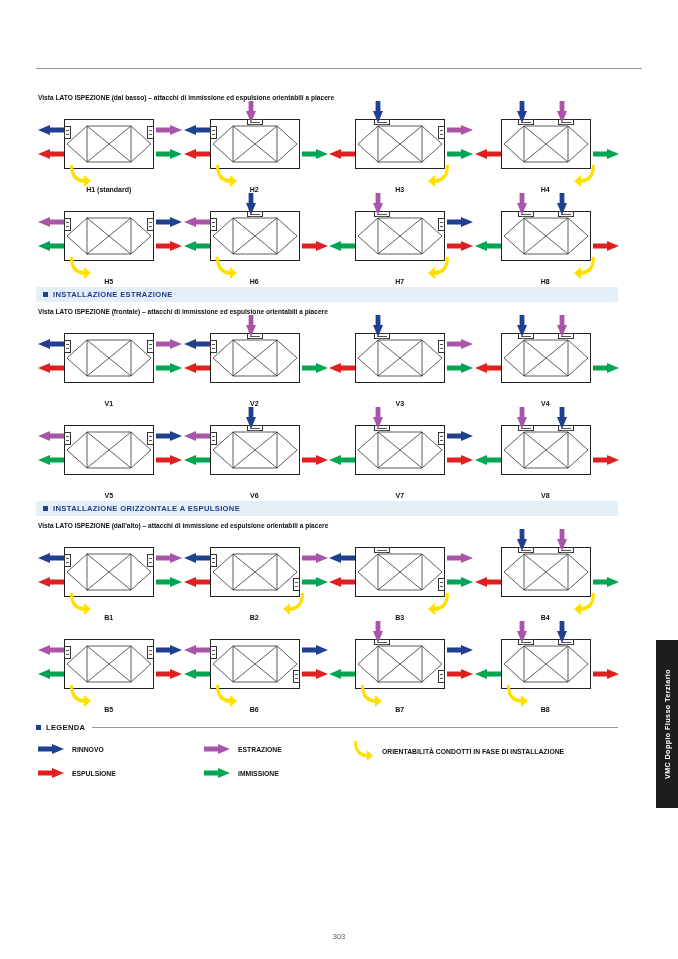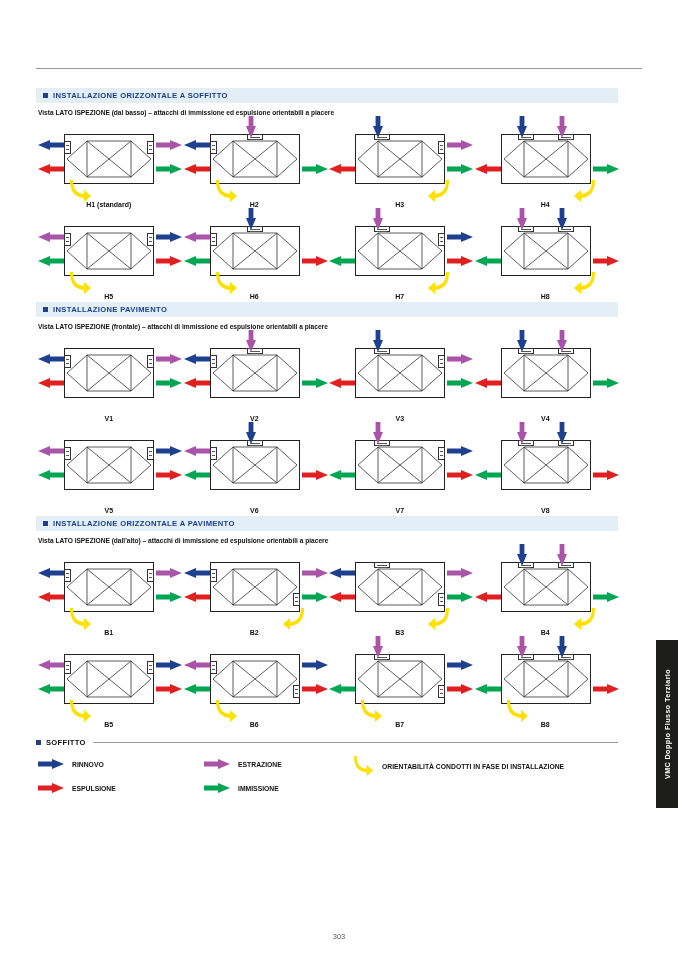--- a/index.html
+++ b/index.html
@@ -200,25 +200,369 @@
 </style>
 </head>
 <body>
 
 <div class="page">
 
   <div class="top-rule"></div>
 
   <div class="content">
 
+    <div class="section-sub">Vista LATO ISPEZIONE (dal basso) – attacchi di immissione ed espulsione orientabili a piacere</div>
+
+    <div class="row">
+
+      <div class="cell">
+        <div class="unit">
+          <div class="diag">
+            <svg width="88" height="48" viewBox="0 0 88 48">
+                <g fill="none" stroke="#333" stroke-width="0.8">
+              <path d="M2 24 L22 6 L66 6 L86 24 L66 42 L22 42 Z"></path>
+              <path d="M22 6 L22 42 M66 6 L66 42"></path>
+              <path d="M22 6 L66 42 M22 42 L66 6"></path>
+            </g>
+              </svg>
+          </div>
+          <div class="port left" style="top:6px"></div>
+          <div class="port right" style="top:6px"></div>
+        </div>
+        <div class="arrow" style="left:2px; top:22px">
+          <svg width="26" height="10" viewBox="0 0 26 10">
+              <path d="M0 5 L12 0 L12 2.6 L26 2.6 L26 7.4 L12 7.4 L12 10 Z" fill="#1f3f8f"></path>
+            </svg>
+        </div>
+        <div class="arrow" style="left:120px; top:22px">
+          <svg width="26" height="10" viewBox="0 0 26 10">
+              <path d="M26 5 L14 0 L14 2.6 L0 2.6 L0 7.4 L14 7.4 L14 10 Z" fill="#a855a8"></path>
+            </svg>
+        </div>
+        <div class="arrow" style="left:2px; top:46px">
+          <svg width="26" height="10" viewBox="0 0 26 10">
+              <path d="M0 5 L12 0 L12 2.6 L26 2.6 L26 7.4 L12 7.4 L12 10 Z" fill="#e02020"></path>
+            </svg>
+        </div>
+        <div class="arrow" style="left:120px; top:46px">
+          <svg width="26" height="10" viewBox="0 0 26 10">
+              <path d="M26 5 L14 0 L14 2.6 L0 2.6 L0 7.4 L14 7.4 L14 10 Z" fill="#00a651"></path>
+            </svg>
+        </div>
+        <div class="curve" style="left:34px; top:62px">
+          <svg width="22" height="22" viewBox="0 0 22 22">
+              <path d="M3 0 C3 9 6 13 14 14 L14 10 L21 16 L14 22 L14 18 C4 17 0 11 0 0 Z" fill="#ffe000"></path>
+            </svg>
+        </div>
+        <div class="label">H1 (standard)</div>
+      </div>
+
+      <div class="cell">
+        <div class="unit">
+          <div class="diag">
+            <svg width="88" height="48" viewBox="0 0 88 48">
+                <g fill="none" stroke="#333" stroke-width="0.8">
+              <path d="M2 24 L22 6 L66 6 L86 24 L66 42 L22 42 Z"></path>
+              <path d="M22 6 L22 42 M66 6 L66 42"></path>
+              <path d="M22 6 L66 42 M22 42 L66 6"></path>
+            </g>
+              </svg>
+          </div>
+          <div class="port left" style="top:6px"></div>
+          <div class="port top" style="left:36px; top:-1px"></div>
+        </div>
+        <div class="arrow" style="left:2px; top:22px">
+          <svg width="26" height="10" viewBox="0 0 26 10">
+              <path d="M0 5 L12 0 L12 2.6 L26 2.6 L26 7.4 L12 7.4 L12 10 Z" fill="#1f3f8f"></path>
+            </svg>
+        </div>
+        <div class="arrow" style="left:64px; top:-2px">
+          <svg width="10" height="22" viewBox="0 0 10 22">
+              <path d="M5 22 L0 10 L2.6 10 L2.6 0 L7.4 0 L7.4 10 L10 10 Z" fill="#a855a8"></path>
+            </svg>
+        </div>
+        <div class="arrow" style="left:2px; top:46px">
+          <svg width="26" height="10" viewBox="0 0 26 10">
+              <path d="M0 5 L12 0 L12 2.6 L26 2.6 L26 7.4 L12 7.4 L12 10 Z" fill="#e02020"></path>
+            </svg>
+        </div>
+        <div class="arrow" style="left:120px; top:46px">
+          <svg width="26" height="10" viewBox="0 0 26 10">
+              <path d="M26 5 L14 0 L14 2.6 L0 2.6 L0 7.4 L14 7.4 L14 10 Z" fill="#00a651"></path>
+            </svg>
+        </div>
+        <div class="curve" style="left:34px; top:62px">
+          <svg width="22" height="22" viewBox="0 0 22 22">
+              <path d="M3 0 C3 9 6 13 14 14 L14 10 L21 16 L14 22 L14 18 C4 17 0 11 0 0 Z" fill="#ffe000"></path>
+            </svg>
+        </div>
+        <div class="label">H2</div>
+      </div>
+
+      <div class="cell">
+        <div class="unit">
+          <div class="diag">
+            <svg width="88" height="48" viewBox="0 0 88 48">
+                <g fill="none" stroke="#333" stroke-width="0.8">
+              <path d="M2 24 L22 6 L66 6 L86 24 L66 42 L22 42 Z"></path>
+              <path d="M22 6 L22 42 M66 6 L66 42"></path>
+              <path d="M22 6 L66 42 M22 42 L66 6"></path>
+            </g>
+              </svg>
+          </div>
+          <div class="port top" style="left:18px; top:-1px"></div>
+          <div class="port right" style="top:6px"></div>
+        </div>
+        <div class="arrow" style="left:46px; top:-2px">
+          <svg width="10" height="22" viewBox="0 0 10 22">
+              <path d="M5 22 L0 10 L2.6 10 L2.6 0 L7.4 0 L7.4 10 L10 10 Z" fill="#1f3f8f"></path>
+            </svg>
+        </div>
+        <div class="arrow" style="left:120px; top:22px">
+          <svg width="26" height="10" viewBox="0 0 26 10">
+              <path d="M26 5 L14 0 L14 2.6 L0 2.6 L0 7.4 L14 7.4 L14 10 Z" fill="#a855a8"></path>
+            </svg>
+        </div>
+        <div class="arrow" style="left:2px; top:46px">
+          <svg width="26" height="10" viewBox="0 0 26 10">
+              <path d="M0 5 L12 0 L12 2.6 L26 2.6 L26 7.4 L12 7.4 L12 10 Z" fill="#e02020"></path>
+            </svg>
+        </div>
+        <div class="arrow" style="left:120px; top:46px">
+          <svg width="26" height="10" viewBox="0 0 26 10">
+              <path d="M26 5 L14 0 L14 2.6 L0 2.6 L0 7.4 L14 7.4 L14 10 Z" fill="#00a651"></path>
+            </svg>
+        </div>
+        <div class="curve" style="left:100px; top:62px">
+          <svg width="22" height="22" viewBox="0 0 22 22">
+              <path d="M19 0 C19 9 16 13 8 14 L8 10 L1 16 L8 22 L8 18 C18 17 22 11 22 0 Z" fill="#ffe000"></path>
+            </svg>
+        </div>
+        <div class="label">H3</div>
+      </div>
+
+      <div class="cell">
+        <div class="unit">
+          <div class="diag">
+            <svg width="88" height="48" viewBox="0 0 88 48">
+                <g fill="none" stroke="#333" stroke-width="0.8">
+              <path d="M2 24 L22 6 L66 6 L86 24 L66 42 L22 42 Z"></path>
+              <path d="M22 6 L22 42 M66 6 L66 42"></path>
+              <path d="M22 6 L66 42 M22 42 L66 6"></path>
+            </g>
+              </svg>
+          </div>
+          <div class="port top" style="left:16px; top:-1px"></div>
+          <div class="port top" style="left:56px; top:-1px"></div>
+        </div>
+        <div class="arrow" style="left:44px; top:-2px">
+          <svg width="10" height="22" viewBox="0 0 10 22">
+              <path d="M5 22 L0 10 L2.6 10 L2.6 0 L7.4 0 L7.4 10 L10 10 Z" fill="#1f3f8f"></path>
+            </svg>
+        </div>
+        <div class="arrow" style="left:84px; top:-2px">
+          <svg width="10" height="22" viewBox="0 0 10 22">
+              <path d="M5 22 L0 10 L2.6 10 L2.6 0 L7.4 0 L7.4 10 L10 10 Z" fill="#a855a8"></path>
+            </svg>
+        </div>
+        <div class="arrow" style="left:2px; top:46px">
+          <svg width="26" height="10" viewBox="0 0 26 10">
+              <path d="M0 5 L12 0 L12 2.6 L26 2.6 L26 7.4 L12 7.4 L12 10 Z" fill="#e02020"></path>
+            </svg>
+        </div>
+        <div class="arrow" style="left:120px; top:46px">
+          <svg width="26" height="10" viewBox="0 0 26 10">
+              <path d="M26 5 L14 0 L14 2.6 L0 2.6 L0 7.4 L14 7.4 L14 10 Z" fill="#00a651"></path>
+            </svg>
+        </div>
+        <div class="curve" style="left:100px; top:62px">
+          <svg width="22" height="22" viewBox="0 0 22 22">
+              <path d="M19 0 C19 9 16 13 8 14 L8 10 L1 16 L8 22 L8 18 C18 17 22 11 22 0 Z" fill="#ffe000"></path>
+            </svg>
+        </div>
+        <div class="label">H4</div>
+      </div>
+    </div>
+
+    <div class="row">
+
+      <div class="cell">
+        <div class="unit">
+          <div class="diag">
+            <svg width="88" height="48" viewBox="0 0 88 48">
+                <g fill="none" stroke="#333" stroke-width="0.8">
+              <path d="M2 24 L22 6 L66 6 L86 24 L66 42 L22 42 Z"></path>
+              <path d="M22 6 L22 42 M66 6 L66 42"></path>
+              <path d="M22 6 L66 42 M22 42 L66 6"></path>
+            </g>
+              </svg>
+          </div>
+          <div class="port left" style="top:6px"></div>
+          <div class="port right" style="top:6px"></div>
+        </div>
+        <div class="arrow" style="left:2px; top:22px">
+          <svg width="26" height="10" viewBox="0 0 26 10">
+              <path d="M0 5 L12 0 L12 2.6 L26 2.6 L26 7.4 L12 7.4 L12 10 Z" fill="#a855a8"></path>
+            </svg>
+        </div>
+        <div class="arrow" style="left:120px; top:22px">
+          <svg width="26" height="10" viewBox="0 0 26 10">
+              <path d="M26 5 L14 0 L14 2.6 L0 2.6 L0 7.4 L14 7.4 L14 10 Z" fill="#1f3f8f"></path>
+            </svg>
+        </div>
+        <div class="arrow" style="left:2px; top:46px">
+          <svg width="26" height="10" viewBox="0 0 26 10">
+              <path d="M0 5 L12 0 L12 2.6 L26 2.6 L26 7.4 L12 7.4 L12 10 Z" fill="#00a651"></path>
+            </svg>
+        </div>
+        <div class="arrow" style="left:120px; top:46px">
+          <svg width="26" height="10" viewBox="0 0 26 10">
+              <path d="M26 5 L14 0 L14 2.6 L0 2.6 L0 7.4 L14 7.4 L14 10 Z" fill="#e02020"></path>
+            </svg>
+        </div>
+        <div class="curve" style="left:34px; top:62px">
+          <svg width="22" height="22" viewBox="0 0 22 22">
+              <path d="M3 0 C3 9 6 13 14 14 L14 10 L21 16 L14 22 L14 18 C4 17 0 11 0 0 Z" fill="#ffe000"></path>
+            </svg>
+        </div>
+        <div class="label">H5</div>
+      </div>
+
+      <div class="cell">
+        <div class="unit">
+          <div class="diag">
+            <svg width="88" height="48" viewBox="0 0 88 48">
+                <g fill="none" stroke="#333" stroke-width="0.8">
+              <path d="M2 24 L22 6 L66 6 L86 24 L66 42 L22 42 Z"></path>
+              <path d="M22 6 L22 42 M66 6 L66 42"></path>
+              <path d="M22 6 L66 42 M22 42 L66 6"></path>
+            </g>
+              </svg>
+          </div>
+          <div class="port left" style="top:6px"></div>
+          <div class="port top" style="left:36px; top:-1px"></div>
+        </div>
+        <div class="arrow" style="left:2px; top:22px">
+          <svg width="26" height="10" viewBox="0 0 26 10">
+              <path d="M0 5 L12 0 L12 2.6 L26 2.6 L26 7.4 L12 7.4 L12 10 Z" fill="#a855a8"></path>
+            </svg>
+        </div>
+        <div class="arrow" style="left:64px; top:-2px">
+          <svg width="10" height="22" viewBox="0 0 10 22">
+              <path d="M5 22 L0 10 L2.6 10 L2.6 0 L7.4 0 L7.4 10 L10 10 Z" fill="#1f3f8f"></path>
+            </svg>
+        </div>
+        <div class="arrow" style="left:2px; top:46px">
+          <svg width="26" height="10" viewBox="0 0 26 10">
+              <path d="M0 5 L12 0 L12 2.6 L26 2.6 L26 7.4 L12 7.4 L12 10 Z" fill="#00a651"></path>
+            </svg>
+        </div>
+        <div class="arrow" style="left:120px; top:46px">
+          <svg width="26" height="10" viewBox="0 0 26 10">
+              <path d="M26 5 L14 0 L14 2.6 L0 2.6 L0 7.4 L14 7.4 L14 10 Z" fill="#e02020"></path>
+            </svg>
+        </div>
+        <div class="curve" style="left:34px; top:62px">
+          <svg width="22" height="22" viewBox="0 0 22 22">
+              <path d="M3 0 C3 9 6 13 14 14 L14 10 L21 16 L14 22 L14 18 C4 17 0 11 0 0 Z" fill="#ffe000"></path>
+            </svg>
+        </div>
+        <div class="label">H6</div>
+      </div>
+
+      <div class="cell">
+        <div class="unit">
+          <div class="diag">
+            <svg width="88" height="48" viewBox="0 0 88 48">
+                <g fill="none" stroke="#333" stroke-width="0.8">
+              <path d="M2 24 L22 6 L66 6 L86 24 L66 42 L22 42 Z"></path>
+              <path d="M22 6 L22 42 M66 6 L66 42"></path>
+              <path d="M22 6 L66 42 M22 42 L66 6"></path>
+            </g>
+              </svg>
+          </div>
+          <div class="port top" style="left:18px; top:-1px"></div>
+          <div class="port right" style="top:6px"></div>
+        </div>
+        <div class="arrow" style="left:46px; top:-2px">
+          <svg width="10" height="22" viewBox="0 0 10 22">
+              <path d="M5 22 L0 10 L2.6 10 L2.6 0 L7.4 0 L7.4 10 L10 10 Z" fill="#a855a8"></path>
+            </svg>
+        </div>
+        <div class="arrow" style="left:120px; top:22px">
+          <svg width="26" height="10" viewBox="0 0 26 10">
+              <path d="M26 5 L14 0 L14 2.6 L0 2.6 L0 7.4 L14 7.4 L14 10 Z" fill="#1f3f8f"></path>
+            </svg>
+        </div>
+        <div class="arrow" style="left:2px; top:46px">
+          <svg width="26" height="10" viewBox="0 0 26 10">
+              <path d="M0 5 L12 0 L12 2.6 L26 2.6 L26 7.4 L12 7.4 L12 10 Z" fill="#00a651"></path>
+            </svg>
+        </div>
+        <div class="arrow" style="left:120px; top:46px">
+          <svg width="26" height="10" viewBox="0 0 26 10">
+              <path d="M26 5 L14 0 L14 2.6 L0 2.6 L0 7.4 L14 7.4 L14 10 Z" fill="#e02020"></path>
+            </svg>
+        </div>
+        <div class="curve" style="left:100px; top:62px">
+          <svg width="22" height="22" viewBox="0 0 22 22">
+              <path d="M19 0 C19 9 16 13 8 14 L8 10 L1 16 L8 22 L8 18 C18 17 22 11 22 0 Z" fill="#ffe000"></path>
+            </svg>
+        </div>
+        <div class="label">H7</div>
+      </div>
+
+      <div class="cell">
+        <div class="unit">
+          <div class="diag">
+            <svg width="88" height="48" viewBox="0 0 88 48">
+                <g fill="none" stroke="#333" stroke-width="0.8">
+              <path d="M2 24 L22 6 L66 6 L86 24 L66 42 L22 42 Z"></path>
+              <path d="M22 6 L22 42 M66 6 L66 42"></path>
+              <path d="M22 6 L66 42 M22 42 L66 6"></path>
+            </g>
+              </svg>
+          </div>
+          <div class="port top" style="left:16px; top:-1px"></div>
+          <div class="port top" style="left:56px; top:-1px"></div>
+        </div>
+        <div class="arrow" style="left:44px; top:-2px">
+          <svg width="10" height="22" viewBox="0 0 10 22">
+              <path d="M5 22 L0 10 L2.6 10 L2.6 0 L7.4 0 L7.4 10 L10 10 Z" fill="#a855a8"></path>
+            </svg>
+        </div>
+        <div class="arrow" style="left:84px; top:-2px">
+          <svg width="10" height="22" viewBox="0 0 10 22">
+              <path d="M5 22 L0 10 L2.6 10 L2.6 0 L7.4 0 L7.4 10 L10 10 Z" fill="#1f3f8f"></path>
+            </svg>
+        </div>
+        <div class="arrow" style="left:2px; top:46px">
+          <svg width="26" height="10" viewBox="0 0 26 10">
+              <path d="M0 5 L12 0 L12 2.6 L26 2.6 L26 7.4 L12 7.4 L12 10 Z" fill="#00a651"></path>
+            </svg>
+        </div>
+        <div class="arrow" style="left:120px; top:46px">
+          <svg width="26" height="10" viewBox="0 0 26 10">
+              <path d="M26 5 L14 0 L14 2.6 L0 2.6 L0 7.4 L14 7.4 L14 10 Z" fill="#e02020"></path>
+            </svg>
+        </div>
+        <div class="curve" style="left:100px; top:62px">
+          <svg width="22" height="22" viewBox="0 0 22 22">
+              <path d="M19 0 C19 9 16 13 8 14 L8 10 L1 16 L8 22 L8 18 C18 17 22 11 22 0 Z" fill="#ffe000"></path>
+            </svg>
+        </div>
+        <div class="label">H8</div>
+      </div>
+    </div>
+
     <div class="section-bar">
       <div class="sq"></div>
-      <div class="title">INSTALLAZIONE ORIZZONTALE A SOFFITTO</div>
+      <div class="title">INSTALLAZIONE ESTRAZIONE</div>
     </div>
-    <div class="section-sub">Vista LATO ISPEZIONE (dal basso) – attacchi di immissione ed espulsione orientabili a piacere</div>
+    <div class="section-sub">Vista LATO ISPEZIONE (frontale) – attacchi di immissione ed espulsione orientabili a piacere</div>
 
     <div class="row">
 
       <div class="cell">
         <div class="unit">
           <div class="diag">
             <svg width="88" height="48" viewBox="0 0 88 48">
                 <g fill="none" stroke="#333" stroke-width="0.8">
               <path d="M2 24 L22 6 L66 6 L86 24 L66 42 L22 42 Z"></path>
               <path d="M22 6 L22 42 M66 6 L66 42"></path>
@@ -242,26 +586,21 @@
         <div class="arrow" style="left:2px; top:46px">
           <svg width="26" height="10" viewBox="0 0 26 10">
               <path d="M0 5 L12 0 L12 2.6 L26 2.6 L26 7.4 L12 7.4 L12 10 Z" fill="#e02020"></path>
             </svg>
         </div>
         <div class="arrow" style="left:120px; top:46px">
           <svg width="26" height="10" viewBox="0 0 26 10">
               <path d="M26 5 L14 0 L14 2.6 L0 2.6 L0 7.4 L14 7.4 L14 10 Z" fill="#00a651"></path>
             </svg>
         </div>
-        <div class="curve" style="left:34px; top:62px">
-          <svg width="22" height="22" viewBox="0 0 22 22">
-              <path d="M3 0 C3 9 6 13 14 14 L14 10 L21 16 L14 22 L14 18 C4 17 0 11 0 0 Z" fill="#ffe000"></path>
-            </svg>
-        </div>
-        <div class="label">H1 (standard)</div>
+        <div class="label">V1</div>
       </div>
 
       <div class="cell">
         <div class="unit">
           <div class="diag">
             <svg width="88" height="48" viewBox="0 0 88 48">
                 <g fill="none" stroke="#333" stroke-width="0.8">
               <path d="M2 24 L22 6 L66 6 L86 24 L66 42 L22 42 Z"></path>
               <path d="M22 6 L22 42 M66 6 L66 42"></path>
               <path d="M22 6 L66 42 M22 42 L66 6"></path>
@@ -284,26 +623,21 @@
         <div class="arrow" style="left:2px; top:46px">
           <svg width="26" height="10" viewBox="0 0 26 10">
               <path d="M0 5 L12 0 L12 2.6 L26 2.6 L26 7.4 L12 7.4 L12 10 Z" fill="#e02020"></path>
             </svg>
         </div>
         <div class="arrow" style="left:120px; top:46px">
           <svg width="26" height="10" viewBox="0 0 26 10">
               <path d="M26 5 L14 0 L14 2.6 L0 2.6 L0 7.4 L14 7.4 L14 10 Z" fill="#00a651"></path>
             </svg>
         </div>
-        <div class="curve" style="left:34px; top:62px">
-          <svg width="22" height="22" viewBox="0 0 22 22">
-              <path d="M3 0 C3 9 6 13 14 14 L14 10 L21 16 L14 22 L14 18 C4 17 0 11 0 0 Z" fill="#ffe000"></path>
-            </svg>
-        </div>
-        <div class="label">H2</div>
+        <div class="label">V2</div>
       </div>
 
       <div class="cell">
         <div class="unit">
           <div class="diag">
             <svg width="88" height="48" viewBox="0 0 88 48">
                 <g fill="none" stroke="#333" stroke-width="0.8">
               <path d="M2 24 L22 6 L66 6 L86 24 L66 42 L22 42 Z"></path>
               <path d="M22 6 L22 42 M66 6 L66 42"></path>
               <path d="M22 6 L66 42 M22 42 L66 6"></path>
@@ -326,26 +660,21 @@
         <div class="arrow" style="left:2px; top:46px">
           <svg width="26" height="10" viewBox="0 0 26 10">
               <path d="M0 5 L12 0 L12 2.6 L26 2.6 L26 7.4 L12 7.4 L12 10 Z" fill="#e02020"></path>
             </svg>
         </div>
         <div class="arrow" style="left:120px; top:46px">
           <svg width="26" height="10" viewBox="0 0 26 10">
               <path d="M26 5 L14 0 L14 2.6 L0 2.6 L0 7.4 L14 7.4 L14 10 Z" fill="#00a651"></path>
             </svg>
         </div>
-        <div class="curve" style="left:100px; top:62px">
-          <svg width="22" height="22" viewBox="0 0 22 22">
-              <path d="M19 0 C19 9 16 13 8 14 L8 10 L1 16 L8 22 L8 18 C18 17 22 11 22 0 Z" fill="#ffe000"></path>
-            </svg>
-        </div>
-        <div class="label">H3</div>
+        <div class="label">V3</div>
       </div>
 
       <div class="cell">
         <div class="unit">
           <div class="diag">
             <svg width="88" height="48" viewBox="0 0 88 48">
                 <g fill="none" stroke="#333" stroke-width="0.8">
               <path d="M2 24 L22 6 L66 6 L86 24 L66 42 L22 42 Z"></path>
               <path d="M22 6 L22 42 M66 6 L66 42"></path>
               <path d="M22 6 L66 42 M22 42 L66 6"></path>
@@ -368,26 +697,21 @@
         <div class="arrow" style="left:2px; top:46px">
           <svg width="26" height="10" viewBox="0 0 26 10">
               <path d="M0 5 L12 0 L12 2.6 L26 2.6 L26 7.4 L12 7.4 L12 10 Z" fill="#e02020"></path>
             </svg>
         </div>
         <div class="arrow" style="left:120px; top:46px">
           <svg width="26" height="10" viewBox="0 0 26 10">
               <path d="M26 5 L14 0 L14 2.6 L0 2.6 L0 7.4 L14 7.4 L14 10 Z" fill="#00a651"></path>
             </svg>
         </div>
-        <div class="curve" style="left:100px; top:62px">
-          <svg width="22" height="22" viewBox="0 0 22 22">
-              <path d="M19 0 C19 9 16 13 8 14 L8 10 L1 16 L8 22 L8 18 C18 17 22 11 22 0 Z" fill="#ffe000"></path>
-            </svg>
-        </div>
-        <div class="label">H4</div>
+        <div class="label">V4</div>
       </div>
     </div>
 
     <div class="row">
 
       <div class="cell">
         <div class="unit">
           <div class="diag">
             <svg width="88" height="48" viewBox="0 0 88 48">
                 <g fill="none" stroke="#333" stroke-width="0.8">
@@ -413,26 +737,21 @@
         <div class="arrow" style="left:2px; top:46px">
           <svg width="26" height="10" viewBox="0 0 26 10">
               <path d="M0 5 L12 0 L12 2.6 L26 2.6 L26 7.4 L12 7.4 L12 10 Z" fill="#00a651"></path>
             </svg>
         </div>
         <div class="arrow" style="left:120px; top:46px">
           <svg width="26" height="10" viewBox="0 0 26 10">
               <path d="M26 5 L14 0 L14 2.6 L0 2.6 L0 7.4 L14 7.4 L14 10 Z" fill="#e02020"></path>
             </svg>
         </div>
-        <div class="curve" style="left:34px; top:62px">
-          <svg width="22" height="22" viewBox="0 0 22 22">
-              <path d="M3 0 C3 9 6 13 14 14 L14 10 L21 16 L14 22 L14 18 C4 17 0 11 0 0 Z" fill="#ffe000"></path>
-            </svg>
-        </div>
-        <div class="label">H5</div>
+        <div class="label">V5</div>
       </div>
 
       <div class="cell">
         <div class="unit">
           <div class="diag">
             <svg width="88" height="48" viewBox="0 0 88 48">
                 <g fill="none" stroke="#333" stroke-width="0.8">
               <path d="M2 24 L22 6 L66 6 L86 24 L66 42 L22 42 Z"></path>
               <path d="M22 6 L22 42 M66 6 L66 42"></path>
               <path d="M22 6 L66 42 M22 42 L66 6"></path>
@@ -455,26 +774,21 @@
         <div class="arrow" style="left:2px; top:46px">
           <svg width="26" height="10" viewBox="0 0 26 10">
               <path d="M0 5 L12 0 L12 2.6 L26 2.6 L26 7.4 L12 7.4 L12 10 Z" fill="#00a651"></path>
             </svg>
         </div>
         <div class="arrow" style="left:120px; top:46px">
           <svg width="26" height="10" viewBox="0 0 26 10">
               <path d="M26 5 L14 0 L14 2.6 L0 2.6 L0 7.4 L14 7.4 L14 10 Z" fill="#e02020"></path>
             </svg>
         </div>
-        <div class="curve" style="left:34px; top:62px">
-          <svg width="22" height="22" viewBox="0 0 22 22">
-              <path d="M3 0 C3 9 6 13 14 14 L14 10 L21 16 L14 22 L14 18 C4 17 0 11 0 0 Z" fill="#ffe000"></path>
-            </svg>
-        </div>
-        <div class="label">H6</div>
+        <div class="label">V6</div>
       </div>
 
       <div class="cell">
         <div class="unit">
           <div class="diag">
             <svg width="88" height="48" viewBox="0 0 88 48">
                 <g fill="none" stroke="#333" stroke-width="0.8">
               <path d="M2 24 L22 6 L66 6 L86 24 L66 42 L22 42 Z"></path>
               <path d="M22 6 L22 42 M66 6 L66 42"></path>
               <path d="M22 6 L66 42 M22 42 L66 6"></path>
@@ -497,26 +811,21 @@
         <div class="arrow" style="left:2px; top:46px">
           <svg width="26" height="10" viewBox="0 0 26 10">
               <path d="M0 5 L12 0 L12 2.6 L26 2.6 L26 7.4 L12 7.4 L12 10 Z" fill="#00a651"></path>
             </svg>
         </div>
         <div class="arrow" style="left:120px; top:46px">
           <svg width="26" height="10" viewBox="0 0 26 10">
               <path d="M26 5 L14 0 L14 2.6 L0 2.6 L0 7.4 L14 7.4 L14 10 Z" fill="#e02020"></path>
             </svg>
         </div>
-        <div class="curve" style="left:100px; top:62px">
-          <svg width="22" height="22" viewBox="0 0 22 22">
-              <path d="M19 0 C19 9 16 13 8 14 L8 10 L1 16 L8 22 L8 18 C18 17 22 11 22 0 Z" fill="#ffe000"></path>
-            </svg>
-        </div>
-        <div class="label">H7</div>
+        <div class="label">V7</div>
       </div>
 
       <div class="cell">
         <div class="unit">
           <div class="diag">
             <svg width="88" height="48" viewBox="0 0 88 48">
                 <g fill="none" stroke="#333" stroke-width="0.8">
               <path d="M2 24 L22 6 L66 6 L86 24 L66 42 L22 42 Z"></path>
               <path d="M22 6 L22 42 M66 6 L66 42"></path>
               <path d="M22 6 L66 42 M22 42 L66 6"></path>
@@ -539,34 +848,29 @@
         <div class="arrow" style="left:2px; top:46px">
           <svg width="26" height="10" viewBox="0 0 26 10">
               <path d="M0 5 L12 0 L12 2.6 L26 2.6 L26 7.4 L12 7.4 L12 10 Z" fill="#00a651"></path>
             </svg>
         </div>
         <div class="arrow" style="left:120px; top:46px">
           <svg width="26" height="10" viewBox="0 0 26 10">
               <path d="M26 5 L14 0 L14 2.6 L0 2.6 L0 7.4 L14 7.4 L14 10 Z" fill="#e02020"></path>
             </svg>
         </div>
-        <div class="curve" style="left:100px; top:62px">
-          <svg width="22" height="22" viewBox="0 0 22 22">
-              <path d="M19 0 C19 9 16 13 8 14 L8 10 L1 16 L8 22 L8 18 C18 17 22 11 22 0 Z" fill="#ffe000"></path>
-            </svg>
-        </div>
-        <div class="label">H8</div>
+        <div class="label">V8</div>
       </div>
     </div>
 
     <div class="section-bar">
       <div class="sq"></div>
-      <div class="title">INSTALLAZIONE PAVIMENTO</div>
+      <div class="title">INSTALLAZIONE ORIZZONTALE A ESPULSIONE</div>
     </div>
-    <div class="section-sub">Vista LATO ISPEZIONE (frontale) – attacchi di immissione ed espulsione orientabili a piacere</div>
+    <div class="section-sub">Vista LATO ISPEZIONE (dall'alto) – attacchi di immissione ed espulsione orientabili a piacere</div>
 
     <div class="row">
 
       <div class="cell">
         <div class="unit">
           <div class="diag">
             <svg width="88" height="48" viewBox="0 0 88 48">
                 <g fill="none" stroke="#333" stroke-width="0.8">
               <path d="M2 24 L22 6 L66 6 L86 24 L66 42 L22 42 Z"></path>
               <path d="M22 6 L22 42 M66 6 L66 42"></path>
@@ -590,95 +894,110 @@
         <div class="arrow" style="left:2px; top:46px">
           <svg width="26" height="10" viewBox="0 0 26 10">
               <path d="M0 5 L12 0 L12 2.6 L26 2.6 L26 7.4 L12 7.4 L12 10 Z" fill="#e02020"></path>
             </svg>
         </div>
         <div class="arrow" style="left:120px; top:46px">
           <svg width="26" height="10" viewBox="0 0 26 10">
               <path d="M26 5 L14 0 L14 2.6 L0 2.6 L0 7.4 L14 7.4 L14 10 Z" fill="#00a651"></path>
             </svg>
         </div>
-        <div class="label">V1</div>
+        <div class="curve" style="left:34px; top:62px">
+          <svg width="22" height="22" viewBox="0 0 22 22">
+              <path d="M3 0 C3 9 6 13 14 14 L14 10 L21 16 L14 22 L14 18 C4 17 0 11 0 0 Z" fill="#ffe000"></path>
+            </svg>
+        </div>
+        <div class="label">B1</div>
       </div>
 
       <div class="cell">
         <div class="unit">
           <div class="diag">
             <svg width="88" height="48" viewBox="0 0 88 48">
                 <g fill="none" stroke="#333" stroke-width="0.8">
               <path d="M2 24 L22 6 L66 6 L86 24 L66 42 L22 42 Z"></path>
               <path d="M22 6 L22 42 M66 6 L66 42"></path>
               <path d="M22 6 L66 42 M22 42 L66 6"></path>
             </g>
               </svg>
           </div>
           <div class="port left" style="top:6px"></div>
-          <div class="port top" style="left:36px; top:-1px"></div>
+          <div class="port right" style="top:30px"></div>
         </div>
         <div class="arrow" style="left:2px; top:22px">
           <svg width="26" height="10" viewBox="0 0 26 10">
               <path d="M0 5 L12 0 L12 2.6 L26 2.6 L26 7.4 L12 7.4 L12 10 Z" fill="#1f3f8f"></path>
             </svg>
         </div>
-        <div class="arrow" style="left:64px; top:-2px">
-          <svg width="10" height="22" viewBox="0 0 10 22">
-              <path d="M5 22 L0 10 L2.6 10 L2.6 0 L7.4 0 L7.4 10 L10 10 Z" fill="#a855a8"></path>
+        <div class="arrow" style="left:120px; top:22px">
+          <svg width="26" height="10" viewBox="0 0 26 10">
+              <path d="M26 5 L14 0 L14 2.6 L0 2.6 L0 7.4 L14 7.4 L14 10 Z" fill="#a855a8"></path>
             </svg>
         </div>
         <div class="arrow" style="left:2px; top:46px">
           <svg width="26" height="10" viewBox="0 0 26 10">
               <path d="M0 5 L12 0 L12 2.6 L26 2.6 L26 7.4 L12 7.4 L12 10 Z" fill="#e02020"></path>
             </svg>
         </div>
         <div class="arrow" style="left:120px; top:46px">
           <svg width="26" height="10" viewBox="0 0 26 10">
               <path d="M26 5 L14 0 L14 2.6 L0 2.6 L0 7.4 L14 7.4 L14 10 Z" fill="#00a651"></path>
             </svg>
         </div>
-        <div class="label">V2</div>
+        <div class="curve" style="left:100px; top:62px">
+          <svg width="22" height="22" viewBox="0 0 22 22">
+              <path d="M19 0 C19 9 16 13 8 14 L8 10 L1 16 L8 22 L8 18 C18 17 22 11 22 0 Z" fill="#ffe000"></path>
+            </svg>
+        </div>
+        <div class="label">B2</div>
       </div>
 
       <div class="cell">
         <div class="unit">
           <div class="diag">
             <svg width="88" height="48" viewBox="0 0 88 48">
                 <g fill="none" stroke="#333" stroke-width="0.8">
               <path d="M2 24 L22 6 L66 6 L86 24 L66 42 L22 42 Z"></path>
               <path d="M22 6 L22 42 M66 6 L66 42"></path>
               <path d="M22 6 L66 42 M22 42 L66 6"></path>
             </g>
               </svg>
           </div>
           <div class="port top" style="left:18px; top:-1px"></div>
-          <div class="port right" style="top:6px"></div>
-        </div>
-        <div class="arrow" style="left:46px; top:-2px">
-          <svg width="10" height="22" viewBox="0 0 10 22">
-              <path d="M5 22 L0 10 L2.6 10 L2.6 0 L7.4 0 L7.4 10 L10 10 Z" fill="#1f3f8f"></path>
+          <div class="port right" style="top:30px"></div>
+        </div>
+        <div class="arrow" style="left:2px; top:22px">
+          <svg width="26" height="10" viewBox="0 0 26 10">
+              <path d="M0 5 L12 0 L12 2.6 L26 2.6 L26 7.4 L12 7.4 L12 10 Z" fill="#1f3f8f"></path>
             </svg>
         </div>
         <div class="arrow" style="left:120px; top:22px">
           <svg width="26" height="10" viewBox="0 0 26 10">
               <path d="M26 5 L14 0 L14 2.6 L0 2.6 L0 7.4 L14 7.4 L14 10 Z" fill="#a855a8"></path>
             </svg>
         </div>
         <div class="arrow" style="left:2px; top:46px">
           <svg width="26" height="10" viewBox="0 0 26 10">
               <path d="M0 5 L12 0 L12 2.6 L26 2.6 L26 7.4 L12 7.4 L12 10 Z" fill="#e02020"></path>
             </svg>
         </div>
         <div class="arrow" style="left:120px; top:46px">
           <svg width="26" height="10" viewBox="0 0 26 10">
               <path d="M26 5 L14 0 L14 2.6 L0 2.6 L0 7.4 L14 7.4 L14 10 Z" fill="#00a651"></path>
             </svg>
         </div>
-        <div class="label">V3</div>
+        <div class="curve" style="left:100px; top:62px">
+          <svg width="22" height="22" viewBox="0 0 22 22">
+              <path d="M19 0 C19 9 16 13 8 14 L8 10 L1 16 L8 22 L8 18 C18 17 22 11 22 0 Z" fill="#ffe000"></path>
+            </svg>
+        </div>
+        <div class="label">B3</div>
       </div>
 
       <div class="cell">
         <div class="unit">
           <div class="diag">
             <svg width="88" height="48" viewBox="0 0 88 48">
                 <g fill="none" stroke="#333" stroke-width="0.8">
               <path d="M2 24 L22 6 L66 6 L86 24 L66 42 L22 42 Z"></path>
               <path d="M22 6 L22 42 M66 6 L66 42"></path>
               <path d="M22 6 L66 42 M22 42 L66 6"></path>
@@ -701,21 +1020,26 @@
         <div class="arrow" style="left:2px; top:46px">
           <svg width="26" height="10" viewBox="0 0 26 10">
               <path d="M0 5 L12 0 L12 2.6 L26 2.6 L26 7.4 L12 7.4 L12 10 Z" fill="#e02020"></path>
             </svg>
         </div>
         <div class="arrow" style="left:120px; top:46px">
           <svg width="26" height="10" viewBox="0 0 26 10">
               <path d="M26 5 L14 0 L14 2.6 L0 2.6 L0 7.4 L14 7.4 L14 10 Z" fill="#00a651"></path>
             </svg>
         </div>
-        <div class="label">V4</div>
+        <div class="curve" style="left:100px; top:62px">
+          <svg width="22" height="22" viewBox="0 0 22 22">
+              <path d="M19 0 C19 9 16 13 8 14 L8 10 L1 16 L8 22 L8 18 C18 17 22 11 22 0 Z" fill="#ffe000"></path>
+            </svg>
+        </div>
+        <div class="label">B4</div>
       </div>
     </div>
 
     <div class="row">
 
       <div class="cell">
         <div class="unit">
           <div class="diag">
             <svg width="88" height="48" viewBox="0 0 88 48">
                 <g fill="none" stroke="#333" stroke-width="0.8">
@@ -741,73 +1065,83 @@
         <div class="arrow" style="left:2px; top:46px">
           <svg width="26" height="10" viewBox="0 0 26 10">
               <path d="M0 5 L12 0 L12 2.6 L26 2.6 L26 7.4 L12 7.4 L12 10 Z" fill="#00a651"></path>
             </svg>
         </div>
         <div class="arrow" style="left:120px; top:46px">
           <svg width="26" height="10" viewBox="0 0 26 10">
               <path d="M26 5 L14 0 L14 2.6 L0 2.6 L0 7.4 L14 7.4 L14 10 Z" fill="#e02020"></path>
             </svg>
         </div>
-        <div class="label">V5</div>
+        <div class="curve" style="left:34px; top:62px">
+          <svg width="22" height="22" viewBox="0 0 22 22">
+              <path d="M3 0 C3 9 6 13 14 14 L14 10 L21 16 L14 22 L14 18 C4 17 0 11 0 0 Z" fill="#ffe000"></path>
+            </svg>
+        </div>
+        <div class="label">B5</div>
       </div>
 
       <div class="cell">
         <div class="unit">
           <div class="diag">
             <svg width="88" height="48" viewBox="0 0 88 48">
                 <g fill="none" stroke="#333" stroke-width="0.8">
               <path d="M2 24 L22 6 L66 6 L86 24 L66 42 L22 42 Z"></path>
               <path d="M22 6 L22 42 M66 6 L66 42"></path>
               <path d="M22 6 L66 42 M22 42 L66 6"></path>
             </g>
               </svg>
           </div>
           <div class="port left" style="top:6px"></div>
-          <div class="port top" style="left:36px; top:-1px"></div>
+          <div class="port right" style="top:30px"></div>
         </div>
         <div class="arrow" style="left:2px; top:22px">
           <svg width="26" height="10" viewBox="0 0 26 10">
               <path d="M0 5 L12 0 L12 2.6 L26 2.6 L26 7.4 L12 7.4 L12 10 Z" fill="#a855a8"></path>
             </svg>
         </div>
-        <div class="arrow" style="left:64px; top:-2px">
-          <svg width="10" height="22" viewBox="0 0 10 22">
-              <path d="M5 22 L0 10 L2.6 10 L2.6 0 L7.4 0 L7.4 10 L10 10 Z" fill="#1f3f8f"></path>
+        <div class="arrow" style="left:120px; top:22px">
+          <svg width="26" height="10" viewBox="0 0 26 10">
+              <path d="M26 5 L14 0 L14 2.6 L0 2.6 L0 7.4 L14 7.4 L14 10 Z" fill="#1f3f8f"></path>
             </svg>
         </div>
         <div class="arrow" style="left:2px; top:46px">
           <svg width="26" height="10" viewBox="0 0 26 10">
               <path d="M0 5 L12 0 L12 2.6 L26 2.6 L26 7.4 L12 7.4 L12 10 Z" fill="#00a651"></path>
             </svg>
         </div>
         <div class="arrow" style="left:120px; top:46px">
           <svg width="26" height="10" viewBox="0 0 26 10">
               <path d="M26 5 L14 0 L14 2.6 L0 2.6 L0 7.4 L14 7.4 L14 10 Z" fill="#e02020"></path>
             </svg>
         </div>
-        <div class="label">V6</div>
+        <div class="curve" style="left:34px; top:62px">
+          <svg width="22" height="22" viewBox="0 0 22 22">
+              <path d="M3 0 C3 9 6 13 14 14 L14 10 L21 16 L14 22 L14 18 C4 17 0 11 0 0 Z" fill="#ffe000"></path>
+            </svg>
+        </div>
+        <div class="label">B6</div>
       </div>
 
       <div class="cell">
         <div class="unit">
           <div class="diag">
             <svg width="88" height="48" viewBox="0 0 88 48">
                 <g fill="none" stroke="#333" stroke-width="0.8">
               <path d="M2 24 L22 6 L66 6 L86 24 L66 42 L22 42 Z"></path>
               <path d="M22 6 L22 42 M66 6 L66 42"></path>
               <path d="M22 6 L66 42 M22 42 L66 6"></path>
             </g>
               </svg>
           </div>
           <div class="port top" style="left:18px; top:-1px"></div>
-          <div class="port right" style="top:6px"></div>
+          <div class="port right" style="top:30px"></div>
         </div>
         <div class="arrow" style="left:46px; top:-2px">
           <svg width="10" height="22" viewBox="0 0 10 22">
               <path d="M5 22 L0 10 L2.6 10 L2.6 0 L7.4 0 L7.4 10 L10 10 Z" fill="#a855a8"></path>
             </svg>
         </div>
         <div class="arrow" style="left:120px; top:22px">
           <svg width="26" height="10" viewBox="0 0 26 10">
               <path d="M26 5 L14 0 L14 2.6 L0 2.6 L0 7.4 L14 7.4 L14 10 Z" fill="#1f3f8f"></path>
             </svg>
@@ -815,21 +1149,26 @@
         <div class="arrow" style="left:2px; top:46px">
           <svg width="26" height="10" viewBox="0 0 26 10">
               <path d="M0 5 L12 0 L12 2.6 L26 2.6 L26 7.4 L12 7.4 L12 10 Z" fill="#00a651"></path>
             </svg>
         </div>
         <div class="arrow" style="left:120px; top:46px">
           <svg width="26" height="10" viewBox="0 0 26 10">
               <path d="M26 5 L14 0 L14 2.6 L0 2.6 L0 7.4 L14 7.4 L14 10 Z" fill="#e02020"></path>
             </svg>
         </div>
-        <div class="label">V7</div>
+        <div class="curve" style="left:34px; top:62px">
+          <svg width="22" height="22" viewBox="0 0 22 22">
+              <path d="M3 0 C3 9 6 13 14 14 L14 10 L21 16 L14 22 L14 18 C4 17 0 11 0 0 Z" fill="#ffe000"></path>
+            </svg>
+        </div>
+        <div class="label">B7</div>
       </div>
 
       <div class="cell">
         <div class="unit">
           <div class="diag">
             <svg width="88" height="48" viewBox="0 0 88 48">
                 <g fill="none" stroke="#333" stroke-width="0.8">
               <path d="M2 24 L22 6 L66 6 L86 24 L66 42 L22 42 Z"></path>
               <path d="M22 6 L22 42 M66 6 L66 42"></path>
               <path d="M22 6 L66 42 M22 42 L66 6"></path>
@@ -852,375 +1191,32 @@
         <div class="arrow" style="left:2px; top:46px">
           <svg width="26" height="10" viewBox="0 0 26 10">
               <path d="M0 5 L12 0 L12 2.6 L26 2.6 L26 7.4 L12 7.4 L12 10 Z" fill="#00a651"></path>
             </svg>
         </div>
         <div class="arrow" style="left:120px; top:46px">
           <svg width="26" height="10" viewBox="0 0 26 10">
               <path d="M26 5 L14 0 L14 2.6 L0 2.6 L0 7.4 L14 7.4 L14 10 Z" fill="#e02020"></path>
             </svg>
         </div>
-        <div class="label">V8</div>
-      </div>
-    </div>
-
-    <div class="section-bar">
-      <div class="sq"></div>
-      <div class="title">INSTALLAZIONE ORIZZONTALE A PAVIMENTO</div>
-    </div>
-    <div class="section-sub">Vista LATO ISPEZIONE (dall'alto) – attacchi di immissione ed espulsione orientabili a piacere</div>
-
-    <div class="row">
-
-      <div class="cell">
-        <div class="unit">
-          <div class="diag">
-            <svg width="88" height="48" viewBox="0 0 88 48">
-                <g fill="none" stroke="#333" stroke-width="0.8">
-              <path d="M2 24 L22 6 L66 6 L86 24 L66 42 L22 42 Z"></path>
-              <path d="M22 6 L22 42 M66 6 L66 42"></path>
-              <path d="M22 6 L66 42 M22 42 L66 6"></path>
-            </g>
-              </svg>
-          </div>
-          <div class="port left" style="top:6px"></div>
-          <div class="port right" style="top:6px"></div>
-        </div>
-        <div class="arrow" style="left:2px; top:22px">
-          <svg width="26" height="10" viewBox="0 0 26 10">
-              <path d="M0 5 L12 0 L12 2.6 L26 2.6 L26 7.4 L12 7.4 L12 10 Z" fill="#1f3f8f"></path>
-            </svg>
-        </div>
-        <div class="arrow" style="left:120px; top:22px">
-          <svg width="26" height="10" viewBox="0 0 26 10">
-              <path d="M26 5 L14 0 L14 2.6 L0 2.6 L0 7.4 L14 7.4 L14 10 Z" fill="#a855a8"></path>
-            </svg>
-        </div>
-        <div class="arrow" style="left:2px; top:46px">
-          <svg width="26" height="10" viewBox="0 0 26 10">
-              <path d="M0 5 L12 0 L12 2.6 L26 2.6 L26 7.4 L12 7.4 L12 10 Z" fill="#e02020"></path>
-            </svg>
-        </div>
-        <div class="arrow" style="left:120px; top:46px">
-          <svg width="26" height="10" viewBox="0 0 26 10">
-              <path d="M26 5 L14 0 L14 2.6 L0 2.6 L0 7.4 L14 7.4 L14 10 Z" fill="#00a651"></path>
-            </svg>
-        </div>
-        <div class="curve" style="left:34px; top:62px">
-          <svg width="22" height="22" viewBox="0 0 22 22">
-              <path d="M3 0 C3 9 6 13 14 14 L14 10 L21 16 L14 22 L14 18 C4 17 0 11 0 0 Z" fill="#ffe000"></path>
-            </svg>
-        </div>
-        <div class="label">B1</div>
-      </div>
-
-      <div class="cell">
-        <div class="unit">
-          <div class="diag">
-            <svg width="88" height="48" viewBox="0 0 88 48">
-                <g fill="none" stroke="#333" stroke-width="0.8">
-              <path d="M2 24 L22 6 L66 6 L86 24 L66 42 L22 42 Z"></path>
-              <path d="M22 6 L22 42 M66 6 L66 42"></path>
-              <path d="M22 6 L66 42 M22 42 L66 6"></path>
-            </g>
-              </svg>
-          </div>
-          <div class="port left" style="top:6px"></div>
-          <div class="port right" style="top:30px"></div>
-        </div>
-        <div class="arrow" style="left:2px; top:22px">
-          <svg width="26" height="10" viewBox="0 0 26 10">
-              <path d="M0 5 L12 0 L12 2.6 L26 2.6 L26 7.4 L12 7.4 L12 10 Z" fill="#1f3f8f"></path>
-            </svg>
-        </div>
-        <div class="arrow" style="left:120px; top:22px">
-          <svg width="26" height="10" viewBox="0 0 26 10">
-              <path d="M26 5 L14 0 L14 2.6 L0 2.6 L0 7.4 L14 7.4 L14 10 Z" fill="#a855a8"></path>
-            </svg>
-        </div>
-        <div class="arrow" style="left:2px; top:46px">
-          <svg width="26" height="10" viewBox="0 0 26 10">
-              <path d="M0 5 L12 0 L12 2.6 L26 2.6 L26 7.4 L12 7.4 L12 10 Z" fill="#e02020"></path>
-            </svg>
-        </div>
-        <div class="arrow" style="left:120px; top:46px">
-          <svg width="26" height="10" viewBox="0 0 26 10">
-              <path d="M26 5 L14 0 L14 2.6 L0 2.6 L0 7.4 L14 7.4 L14 10 Z" fill="#00a651"></path>
-            </svg>
-        </div>
-        <div class="curve" style="left:100px; top:62px">
-          <svg width="22" height="22" viewBox="0 0 22 22">
-              <path d="M19 0 C19 9 16 13 8 14 L8 10 L1 16 L8 22 L8 18 C18 17 22 11 22 0 Z" fill="#ffe000"></path>
-            </svg>
-        </div>
-        <div class="label">B2</div>
-      </div>
-
-      <div class="cell">
-        <div class="unit">
-          <div class="diag">
-            <svg width="88" height="48" viewBox="0 0 88 48">
-                <g fill="none" stroke="#333" stroke-width="0.8">
-              <path d="M2 24 L22 6 L66 6 L86 24 L66 42 L22 42 Z"></path>
-              <path d="M22 6 L22 42 M66 6 L66 42"></path>
-              <path d="M22 6 L66 42 M22 42 L66 6"></path>
-            </g>
-              </svg>
-          </div>
-          <div class="port top" style="left:18px; top:-1px"></div>
-          <div class="port right" style="top:30px"></div>
-        </div>
-        <div class="arrow" style="left:2px; top:22px">
-          <svg width="26" height="10" viewBox="0 0 26 10">
-              <path d="M0 5 L12 0 L12 2.6 L26 2.6 L26 7.4 L12 7.4 L12 10 Z" fill="#1f3f8f"></path>
-            </svg>
-        </div>
-        <div class="arrow" style="left:120px; top:22px">
-          <svg width="26" height="10" viewBox="0 0 26 10">
-              <path d="M26 5 L14 0 L14 2.6 L0 2.6 L0 7.4 L14 7.4 L14 10 Z" fill="#a855a8"></path>
-            </svg>
-        </div>
-        <div class="arrow" style="left:2px; top:46px">
-          <svg width="26" height="10" viewBox="0 0 26 10">
-              <path d="M0 5 L12 0 L12 2.6 L26 2.6 L26 7.4 L12 7.4 L12 10 Z" fill="#e02020"></path>
-            </svg>
-        </div>
-        <div class="arrow" style="left:120px; top:46px">
-          <svg width="26" height="10" viewBox="0 0 26 10">
-              <path d="M26 5 L14 0 L14 2.6 L0 2.6 L0 7.4 L14 7.4 L14 10 Z" fill="#00a651"></path>
-            </svg>
-        </div>
-        <div class="curve" style="left:100px; top:62px">
-          <svg width="22" height="22" viewBox="0 0 22 22">
-              <path d="M19 0 C19 9 16 13 8 14 L8 10 L1 16 L8 22 L8 18 C18 17 22 11 22 0 Z" fill="#ffe000"></path>
-            </svg>
-        </div>
-        <div class="label">B3</div>
-      </div>
-
-      <div class="cell">
-        <div class="unit">
-          <div class="diag">
-            <svg width="88" height="48" viewBox="0 0 88 48">
-                <g fill="none" stroke="#333" stroke-width="0.8">
-              <path d="M2 24 L22 6 L66 6 L86 24 L66 42 L22 42 Z"></path>
-              <path d="M22 6 L22 42 M66 6 L66 42"></path>
-              <path d="M22 6 L66 42 M22 42 L66 6"></path>
-            </g>
-              </svg>
-          </div>
-          <div class="port top" style="left:16px; top:-1px"></div>
-          <div class="port top" style="left:56px; top:-1px"></div>
-        </div>
-        <div class="arrow" style="left:44px; top:-2px">
-          <svg width="10" height="22" viewBox="0 0 10 22">
-              <path d="M5 22 L0 10 L2.6 10 L2.6 0 L7.4 0 L7.4 10 L10 10 Z" fill="#1f3f8f"></path>
-            </svg>
-        </div>
-        <div class="arrow" style="left:84px; top:-2px">
-          <svg width="10" height="22" viewBox="0 0 10 22">
-              <path d="M5 22 L0 10 L2.6 10 L2.6 0 L7.4 0 L7.4 10 L10 10 Z" fill="#a855a8"></path>
-            </svg>
-        </div>
-        <div class="arrow" style="left:2px; top:46px">
-          <svg width="26" height="10" viewBox="0 0 26 10">
-              <path d="M0 5 L12 0 L12 2.6 L26 2.6 L26 7.4 L12 7.4 L12 10 Z" fill="#e02020"></path>
-            </svg>
-        </div>
-        <div class="arrow" style="left:120px; top:46px">
-          <svg width="26" height="10" viewBox="0 0 26 10">
-              <path d="M26 5 L14 0 L14 2.6 L0 2.6 L0 7.4 L14 7.4 L14 10 Z" fill="#00a651"></path>
-            </svg>
-        </div>
-        <div class="curve" style="left:100px; top:62px">
-          <svg width="22" height="22" viewBox="0 0 22 22">
-              <path d="M19 0 C19 9 16 13 8 14 L8 10 L1 16 L8 22 L8 18 C18 17 22 11 22 0 Z" fill="#ffe000"></path>
-            </svg>
-        </div>
-        <div class="label">B4</div>
-      </div>
-    </div>
-
-    <div class="row">
-
-      <div class="cell">
-        <div class="unit">
-          <div class="diag">
-            <svg width="88" height="48" viewBox="0 0 88 48">
-                <g fill="none" stroke="#333" stroke-width="0.8">
-              <path d="M2 24 L22 6 L66 6 L86 24 L66 42 L22 42 Z"></path>
-              <path d="M22 6 L22 42 M66 6 L66 42"></path>
-              <path d="M22 6 L66 42 M22 42 L66 6"></path>
-            </g>
-              </svg>
-          </div>
-          <div class="port left" style="top:6px"></div>
-          <div class="port right" style="top:6px"></div>
-        </div>
-        <div class="arrow" style="left:2px; top:22px">
-          <svg width="26" height="10" viewBox="0 0 26 10">
-              <path d="M0 5 L12 0 L12 2.6 L26 2.6 L26 7.4 L12 7.4 L12 10 Z" fill="#a855a8"></path>
-            </svg>
-        </div>
-        <div class="arrow" style="left:120px; top:22px">
-          <svg width="26" height="10" viewBox="0 0 26 10">
-              <path d="M26 5 L14 0 L14 2.6 L0 2.6 L0 7.4 L14 7.4 L14 10 Z" fill="#1f3f8f"></path>
-            </svg>
-        </div>
-        <div class="arrow" style="left:2px; top:46px">
-          <svg width="26" height="10" viewBox="0 0 26 10">
-              <path d="M0 5 L12 0 L12 2.6 L26 2.6 L26 7.4 L12 7.4 L12 10 Z" fill="#00a651"></path>
-            </svg>
-        </div>
-        <div class="arrow" style="left:120px; top:46px">
-          <svg width="26" height="10" viewBox="0 0 26 10">
-              <path d="M26 5 L14 0 L14 2.6 L0 2.6 L0 7.4 L14 7.4 L14 10 Z" fill="#e02020"></path>
-            </svg>
-        </div>
-        <div class="curve" style="left:34px; top:62px">
-          <svg width="22" height="22" viewBox="0 0 22 22">
-              <path d="M3 0 C3 9 6 13 14 14 L14 10 L21 16 L14 22 L14 18 C4 17 0 11 0 0 Z" fill="#ffe000"></path>
-            </svg>
-        </div>
-        <div class="label">B5</div>
-      </div>
-
-      <div class="cell">
-        <div class="unit">
-          <div class="diag">
-            <svg width="88" height="48" viewBox="0 0 88 48">
-                <g fill="none" stroke="#333" stroke-width="0.8">
-              <path d="M2 24 L22 6 L66 6 L86 24 L66 42 L22 42 Z"></path>
-              <path d="M22 6 L22 42 M66 6 L66 42"></path>
-              <path d="M22 6 L66 42 M22 42 L66 6"></path>
-            </g>
-              </svg>
-          </div>
-          <div class="port left" style="top:6px"></div>
-          <div class="port right" style="top:30px"></div>
-        </div>
-        <div class="arrow" style="left:2px; top:22px">
-          <svg width="26" height="10" viewBox="0 0 26 10">
-              <path d="M0 5 L12 0 L12 2.6 L26 2.6 L26 7.4 L12 7.4 L12 10 Z" fill="#a855a8"></path>
-            </svg>
-        </div>
-        <div class="arrow" style="left:120px; top:22px">
-          <svg width="26" height="10" viewBox="0 0 26 10">
-              <path d="M26 5 L14 0 L14 2.6 L0 2.6 L0 7.4 L14 7.4 L14 10 Z" fill="#1f3f8f"></path>
-            </svg>
-        </div>
-        <div class="arrow" style="left:2px; top:46px">
-          <svg width="26" height="10" viewBox="0 0 26 10">
-              <path d="M0 5 L12 0 L12 2.6 L26 2.6 L26 7.4 L12 7.4 L12 10 Z" fill="#00a651"></path>
-            </svg>
-        </div>
-        <div class="arrow" style="left:120px; top:46px">
-          <svg width="26" height="10" viewBox="0 0 26 10">
-              <path d="M26 5 L14 0 L14 2.6 L0 2.6 L0 7.4 L14 7.4 L14 10 Z" fill="#e02020"></path>
-            </svg>
-        </div>
-        <div class="curve" style="left:34px; top:62px">
-          <svg width="22" height="22" viewBox="0 0 22 22">
-              <path d="M3 0 C3 9 6 13 14 14 L14 10 L21 16 L14 22 L14 18 C4 17 0 11 0 0 Z" fill="#ffe000"></path>
-            </svg>
-        </div>
-        <div class="label">B6</div>
-      </div>
-
-      <div class="cell">
-        <div class="unit">
-          <div class="diag">
-            <svg width="88" height="48" viewBox="0 0 88 48">
-                <g fill="none" stroke="#333" stroke-width="0.8">
-              <path d="M2 24 L22 6 L66 6 L86 24 L66 42 L22 42 Z"></path>
-              <path d="M22 6 L22 42 M66 6 L66 42"></path>
-              <path d="M22 6 L66 42 M22 42 L66 6"></path>
-            </g>
-              </svg>
-          </div>
-          <div class="port top" style="left:18px; top:-1px"></div>
-          <div class="port right" style="top:30px"></div>
-        </div>
-        <div class="arrow" style="left:46px; top:-2px">
-          <svg width="10" height="22" viewBox="0 0 10 22">
-              <path d="M5 22 L0 10 L2.6 10 L2.6 0 L7.4 0 L7.4 10 L10 10 Z" fill="#a855a8"></path>
-            </svg>
-        </div>
-        <div class="arrow" style="left:120px; top:22px">
-          <svg width="26" height="10" viewBox="0 0 26 10">
-              <path d="M26 5 L14 0 L14 2.6 L0 2.6 L0 7.4 L14 7.4 L14 10 Z" fill="#1f3f8f"></path>
-            </svg>
-        </div>
-        <div class="arrow" style="left:2px; top:46px">
-          <svg width="26" height="10" viewBox="0 0 26 10">
-              <path d="M0 5 L12 0 L12 2.6 L26 2.6 L26 7.4 L12 7.4 L12 10 Z" fill="#00a651"></path>
-            </svg>
-        </div>
-        <div class="arrow" style="left:120px; top:46px">
-          <svg width="26" height="10" viewBox="0 0 26 10">
-              <path d="M26 5 L14 0 L14 2.6 L0 2.6 L0 7.4 L14 7.4 L14 10 Z" fill="#e02020"></path>
-            </svg>
-        </div>
-        <div class="curve" style="left:34px; top:62px">
-          <svg width="22" height="22" viewBox="0 0 22 22">
-              <path d="M3 0 C3 9 6 13 14 14 L14 10 L21 16 L14 22 L14 18 C4 17 0 11 0 0 Z" fill="#ffe000"></path>
-            </svg>
-        </div>
-        <div class="label">B7</div>
-      </div>
-
-      <div class="cell">
-        <div class="unit">
-          <div class="diag">
-            <svg width="88" height="48" viewBox="0 0 88 48">
-                <g fill="none" stroke="#333" stroke-width="0.8">
-              <path d="M2 24 L22 6 L66 6 L86 24 L66 42 L22 42 Z"></path>
-              <path d="M22 6 L22 42 M66 6 L66 42"></path>
-              <path d="M22 6 L66 42 M22 42 L66 6"></path>
-            </g>
-              </svg>
-          </div>
-          <div class="port top" style="left:16px; top:-1px"></div>
-          <div class="port top" style="left:56px; top:-1px"></div>
-        </div>
-        <div class="arrow" style="left:44px; top:-2px">
-          <svg width="10" height="22" viewBox="0 0 10 22">
-              <path d="M5 22 L0 10 L2.6 10 L2.6 0 L7.4 0 L7.4 10 L10 10 Z" fill="#a855a8"></path>
-            </svg>
-        </div>
-        <div class="arrow" style="left:84px; top:-2px">
-          <svg width="10" height="22" viewBox="0 0 10 22">
-              <path d="M5 22 L0 10 L2.6 10 L2.6 0 L7.4 0 L7.4 10 L10 10 Z" fill="#1f3f8f"></path>
-            </svg>
-        </div>
-        <div class="arrow" style="left:2px; top:46px">
-          <svg width="26" height="10" viewBox="0 0 26 10">
-              <path d="M0 5 L12 0 L12 2.6 L26 2.6 L26 7.4 L12 7.4 L12 10 Z" fill="#00a651"></path>
-            </svg>
-        </div>
-        <div class="arrow" style="left:120px; top:46px">
-          <svg width="26" height="10" viewBox="0 0 26 10">
-              <path d="M26 5 L14 0 L14 2.6 L0 2.6 L0 7.4 L14 7.4 L14 10 Z" fill="#e02020"></path>
-            </svg>
-        </div>
         <div class="curve" style="left:34px; top:62px">
           <svg width="22" height="22" viewBox="0 0 22 22">
               <path d="M3 0 C3 9 6 13 14 14 L14 10 L21 16 L14 22 L14 18 C4 17 0 11 0 0 Z" fill="#ffe000"></path>
             </svg>
         </div>
         <div class="label">B8</div>
       </div>
     </div>
 
     <div class="legend-head">
       <div class="sq"></div>
-      <div class="txt">SOFFITTO</div>
+      <div class="txt">LEGENDA</div>
       <div class="rule"></div>
     </div>
 
     <div class="legend-grid">
       <div class="leg-item" style="left:2px; top:4px">
         <span class="ico">
           <svg width="26" height="10" viewBox="0 0 26 10">
               <path d="M26 5 L14 0 L14 2.6 L0 2.6 L0 7.4 L14 7.4 L14 10 Z" fill="#1f3f8f"></path>
             </svg>
         </span>

